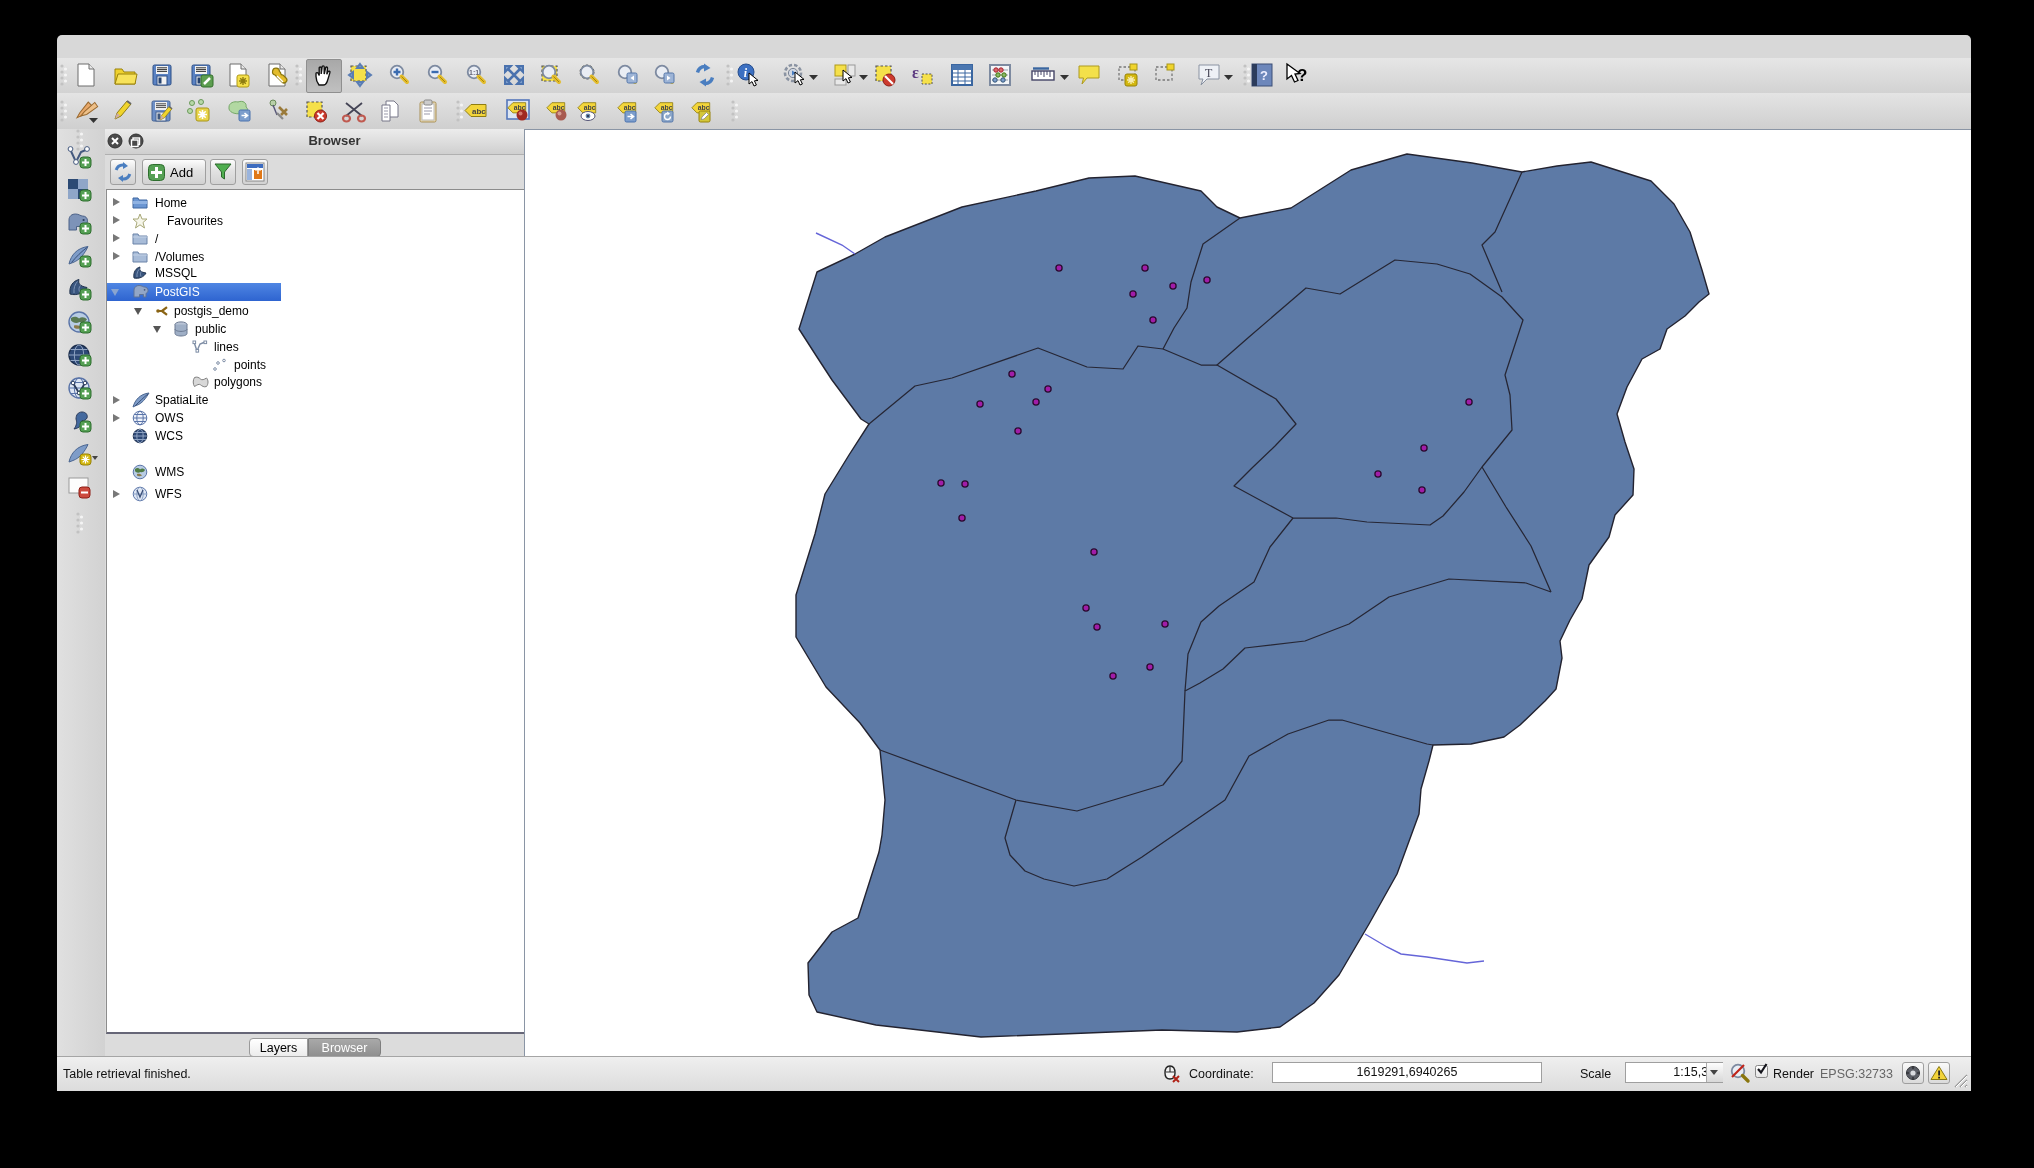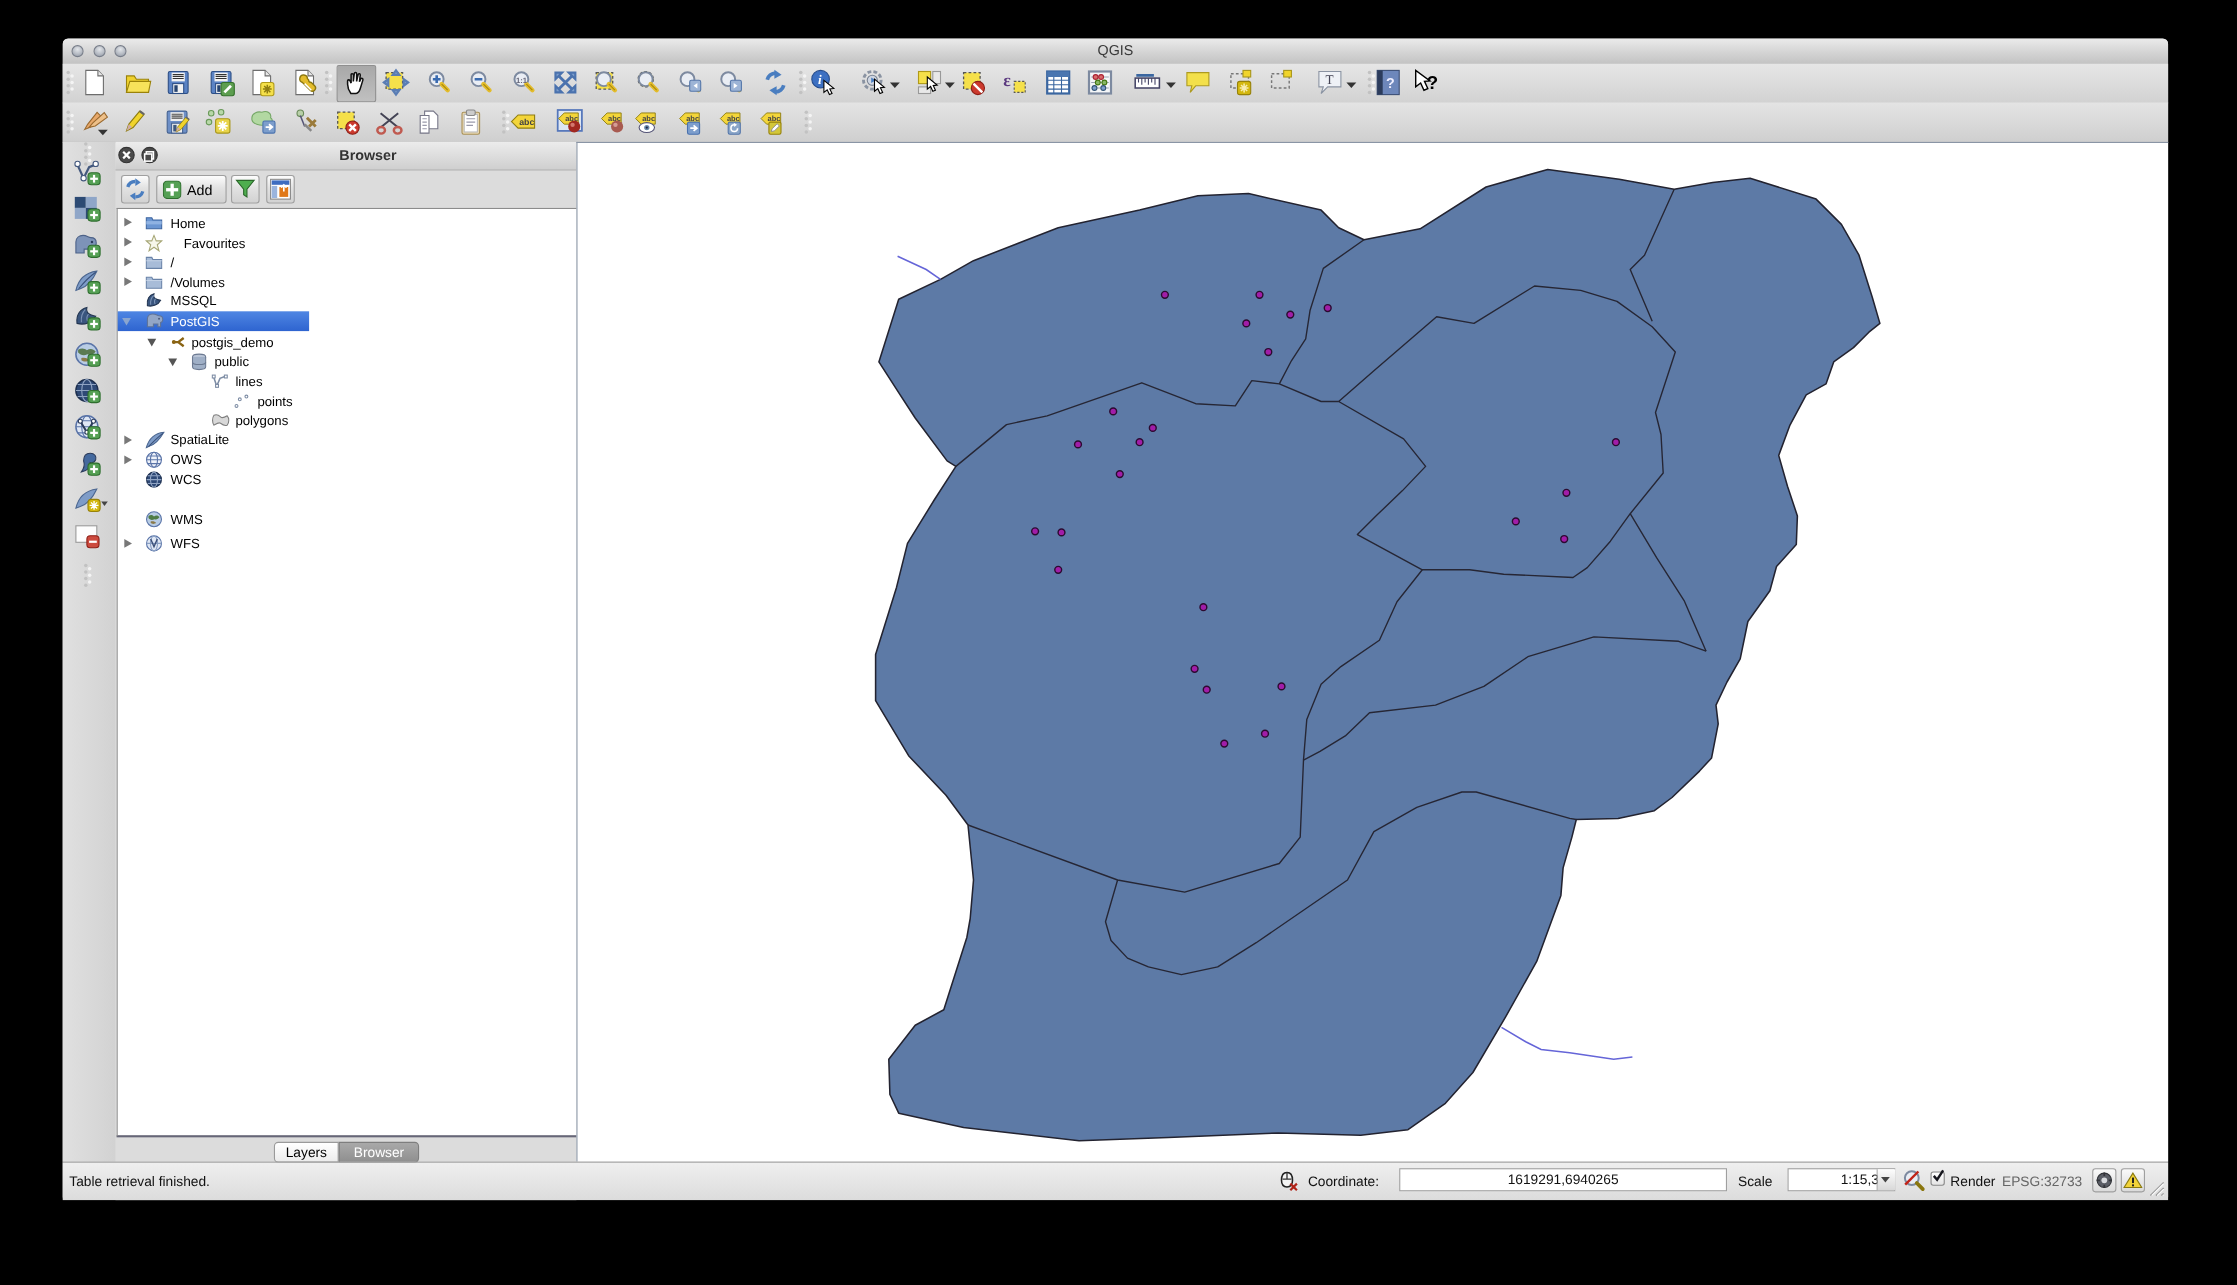--- a/index.html
+++ b/index.html
@@ -35,26 +35,20 @@
 #canvas{position:absolute;left:467px;top:94px;width:1447px;height:927px;background:#fff;border-left:1px solid #8a95a5;border-top:1px solid #8a95a5;box-sizing:border-box;}
 
 #status{position:absolute;left:0;top:1021px;width:1914px;height:35px;background:linear-gradient(#efefef,#dcdcdc);border-top:1px solid #a5a5a5;box-sizing:border-box;font-size:12.5px;color:#111;}
 #status .lbl{position:absolute;top:10px;}
 .sinput{position:absolute;top:5px;height:21px;background:#fff;border:1px solid #9f9f9f;box-sizing:border-box;font-size:12.5px;text-align:center;line-height:19px;}
 .sbtn{position:absolute;top:5px;width:22px;height:22px;border:1px solid #9f9f9f;border-radius:3px;background:linear-gradient(#fafafa,#dadada);box-sizing:border-box;text-align:center;}
 </style>
 </head>
 <body>
 <div id="win">
-  <div id="titlebar">
-    <div class="tl" style="left:8px"></div>
-    <div class="tl" style="left:27.5px"></div>
-    <div class="tl" style="left:47px"></div>
-    <div id="title-txt">QGIS</div>
-  </div>
   <div id="tb1">
   <div class="pressed" style="left:249px;top:1px;width:34px;height:32px;"></div>
   <svg width="1914" height="35" viewBox="0 0 1914 35" style="position:absolute;left:0;top:0">
     <defs>
       <g id="i-page">
             <path d="M4 1 L15 1 L20 6 L20 23 L4 23 Z" fill="#fff" stroke="#6d6d6d"></path>
             <path d="M15 1 L15 6 L20 6" fill="#e8e8e8" stroke="#6d6d6d"></path>
           </g>
       <g id="i-folder">
             <path d="M2 6 L9 6 L11 9 L22 9 L22 21 L2 21 Z" fill="#efd12e" stroke="#9a820a"></path>
@@ -679,21 +673,21 @@
   </svg>
   </div>
   <div id="status">
     <div class="lbl" style="left:6px;">Table retrieval finished.</div>
     <svg width="22" height="24" viewBox="0 0 22 24" style="position:absolute;left:1102px;top:5px">
       <path d="M11 4 C7 4 6 8 6 11 C6 15 8 17 11 17 C14 17 16 15 16 11 C16 8 15 4 11 4 Z" fill="#f4f4f4" stroke="#222" stroke-width="1.4"></path>
       <path d="M11 4 L11 10 M7 10 L15 10" stroke="#333" stroke-width="1.2"></path>
       <path d="M14 14 L20 20 M20 14 L14 20" stroke="#b02318" stroke-width="2"></path>
     </svg>
     <div class="lbl" style="left:1132px;">Coordinate:</div>
-    <div class="sinput" style="left:1215px;width:298px;">1619291,6940265</div>
+    <div class="sinput" style="left:1215px;width:270px;">1619291,6940265</div>
     <div class="lbl" style="left:1523px;">Scale</div>
     <div class="sinput" style="left:1568px;width:98px;text-align:right;padding-left:6px;">1:15,360</div>
     <div style="position:absolute;left:1649px;top:6px;width:16px;height:19px;background:linear-gradient(#fdfdfd,#d8d8d8);border-left:1px solid #aaa;"></div>
     <div style="position:absolute;left:1653px;top:13px;width:0;height:0;border-left:4px solid transparent;border-right:4px solid transparent;border-top:5px solid #444;"></div>
     <svg width="24" height="24" viewBox="0 0 24 24" style="position:absolute;left:1671px;top:5px">
       <circle cx="10" cy="9" r="6.3" fill="#e9edf4" stroke="#7d8aa0" stroke-width="1.8"></circle>
       <path d="M14.5 13.5 L20 19" stroke="#8a760e" stroke-width="3.4" stroke-linecap="round"></path>
       <path d="M4 15 L16 3" stroke="#c02318" stroke-width="2.2"></path>
     </svg>
     <div style="position:absolute;left:1698px;top:8px;width:13px;height:13px;background:linear-gradient(#fff,#e4e4e4);border:1px solid #888;border-radius:2.5px;box-sizing:border-box;"></div>

